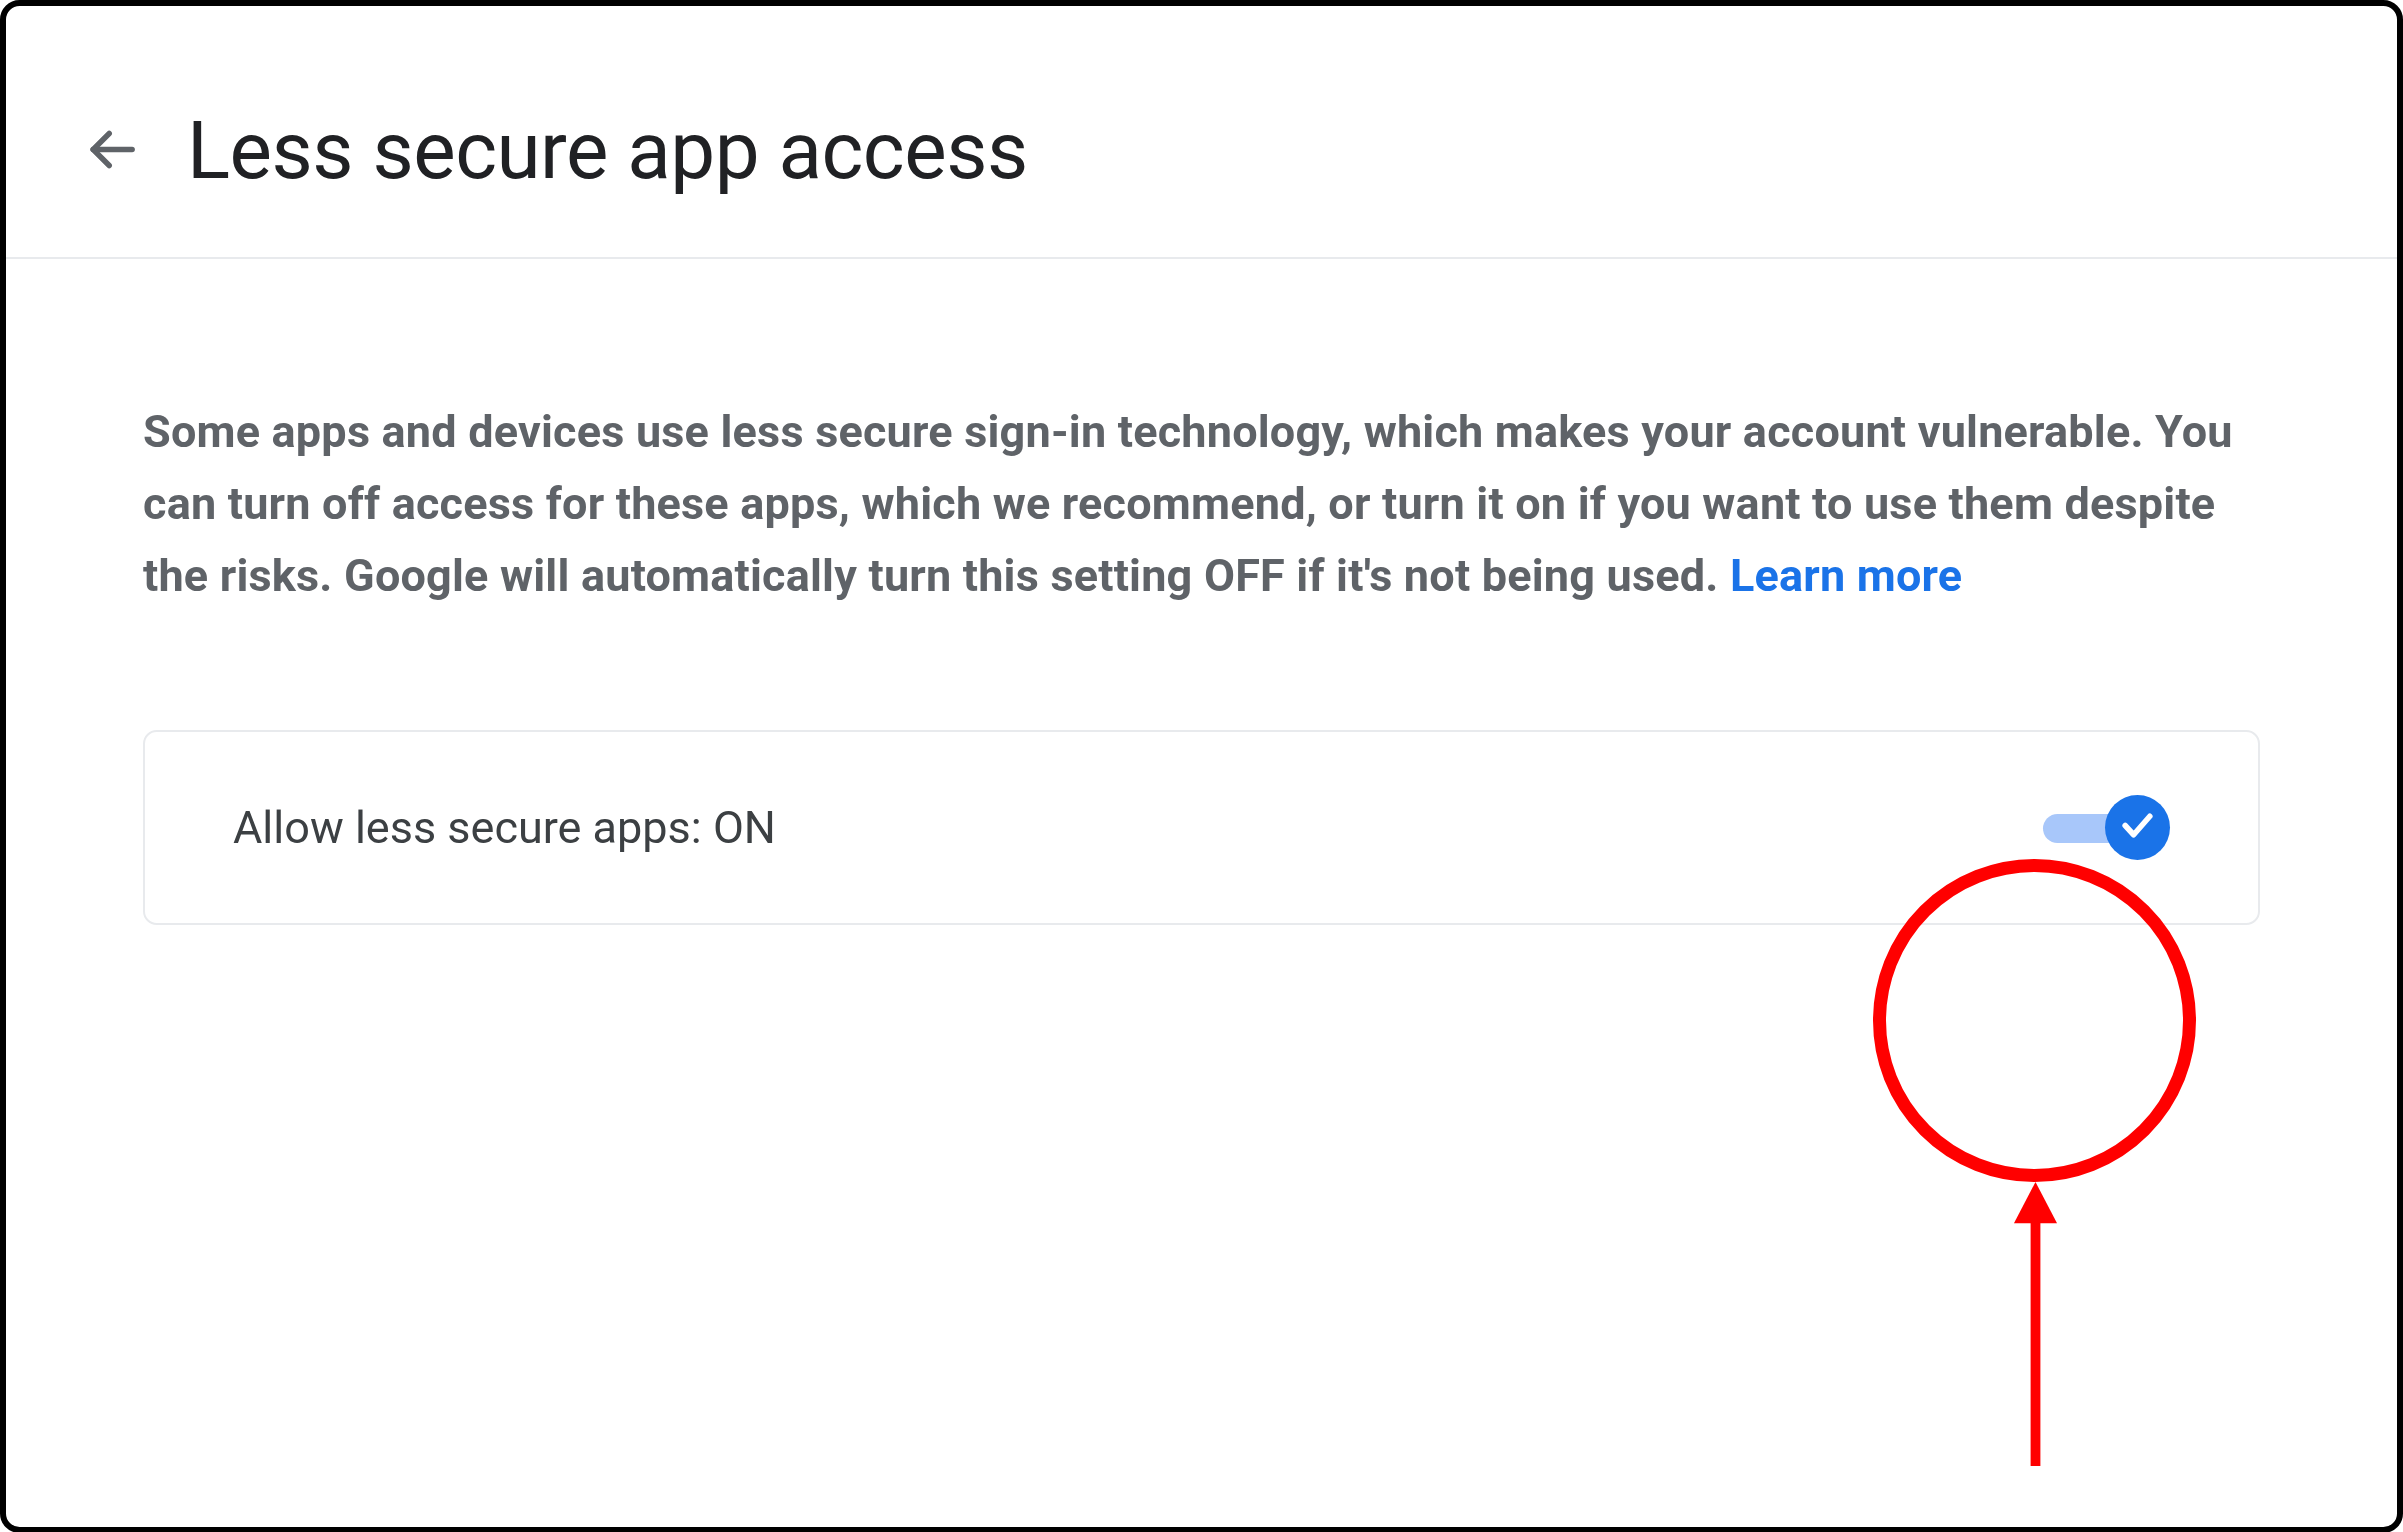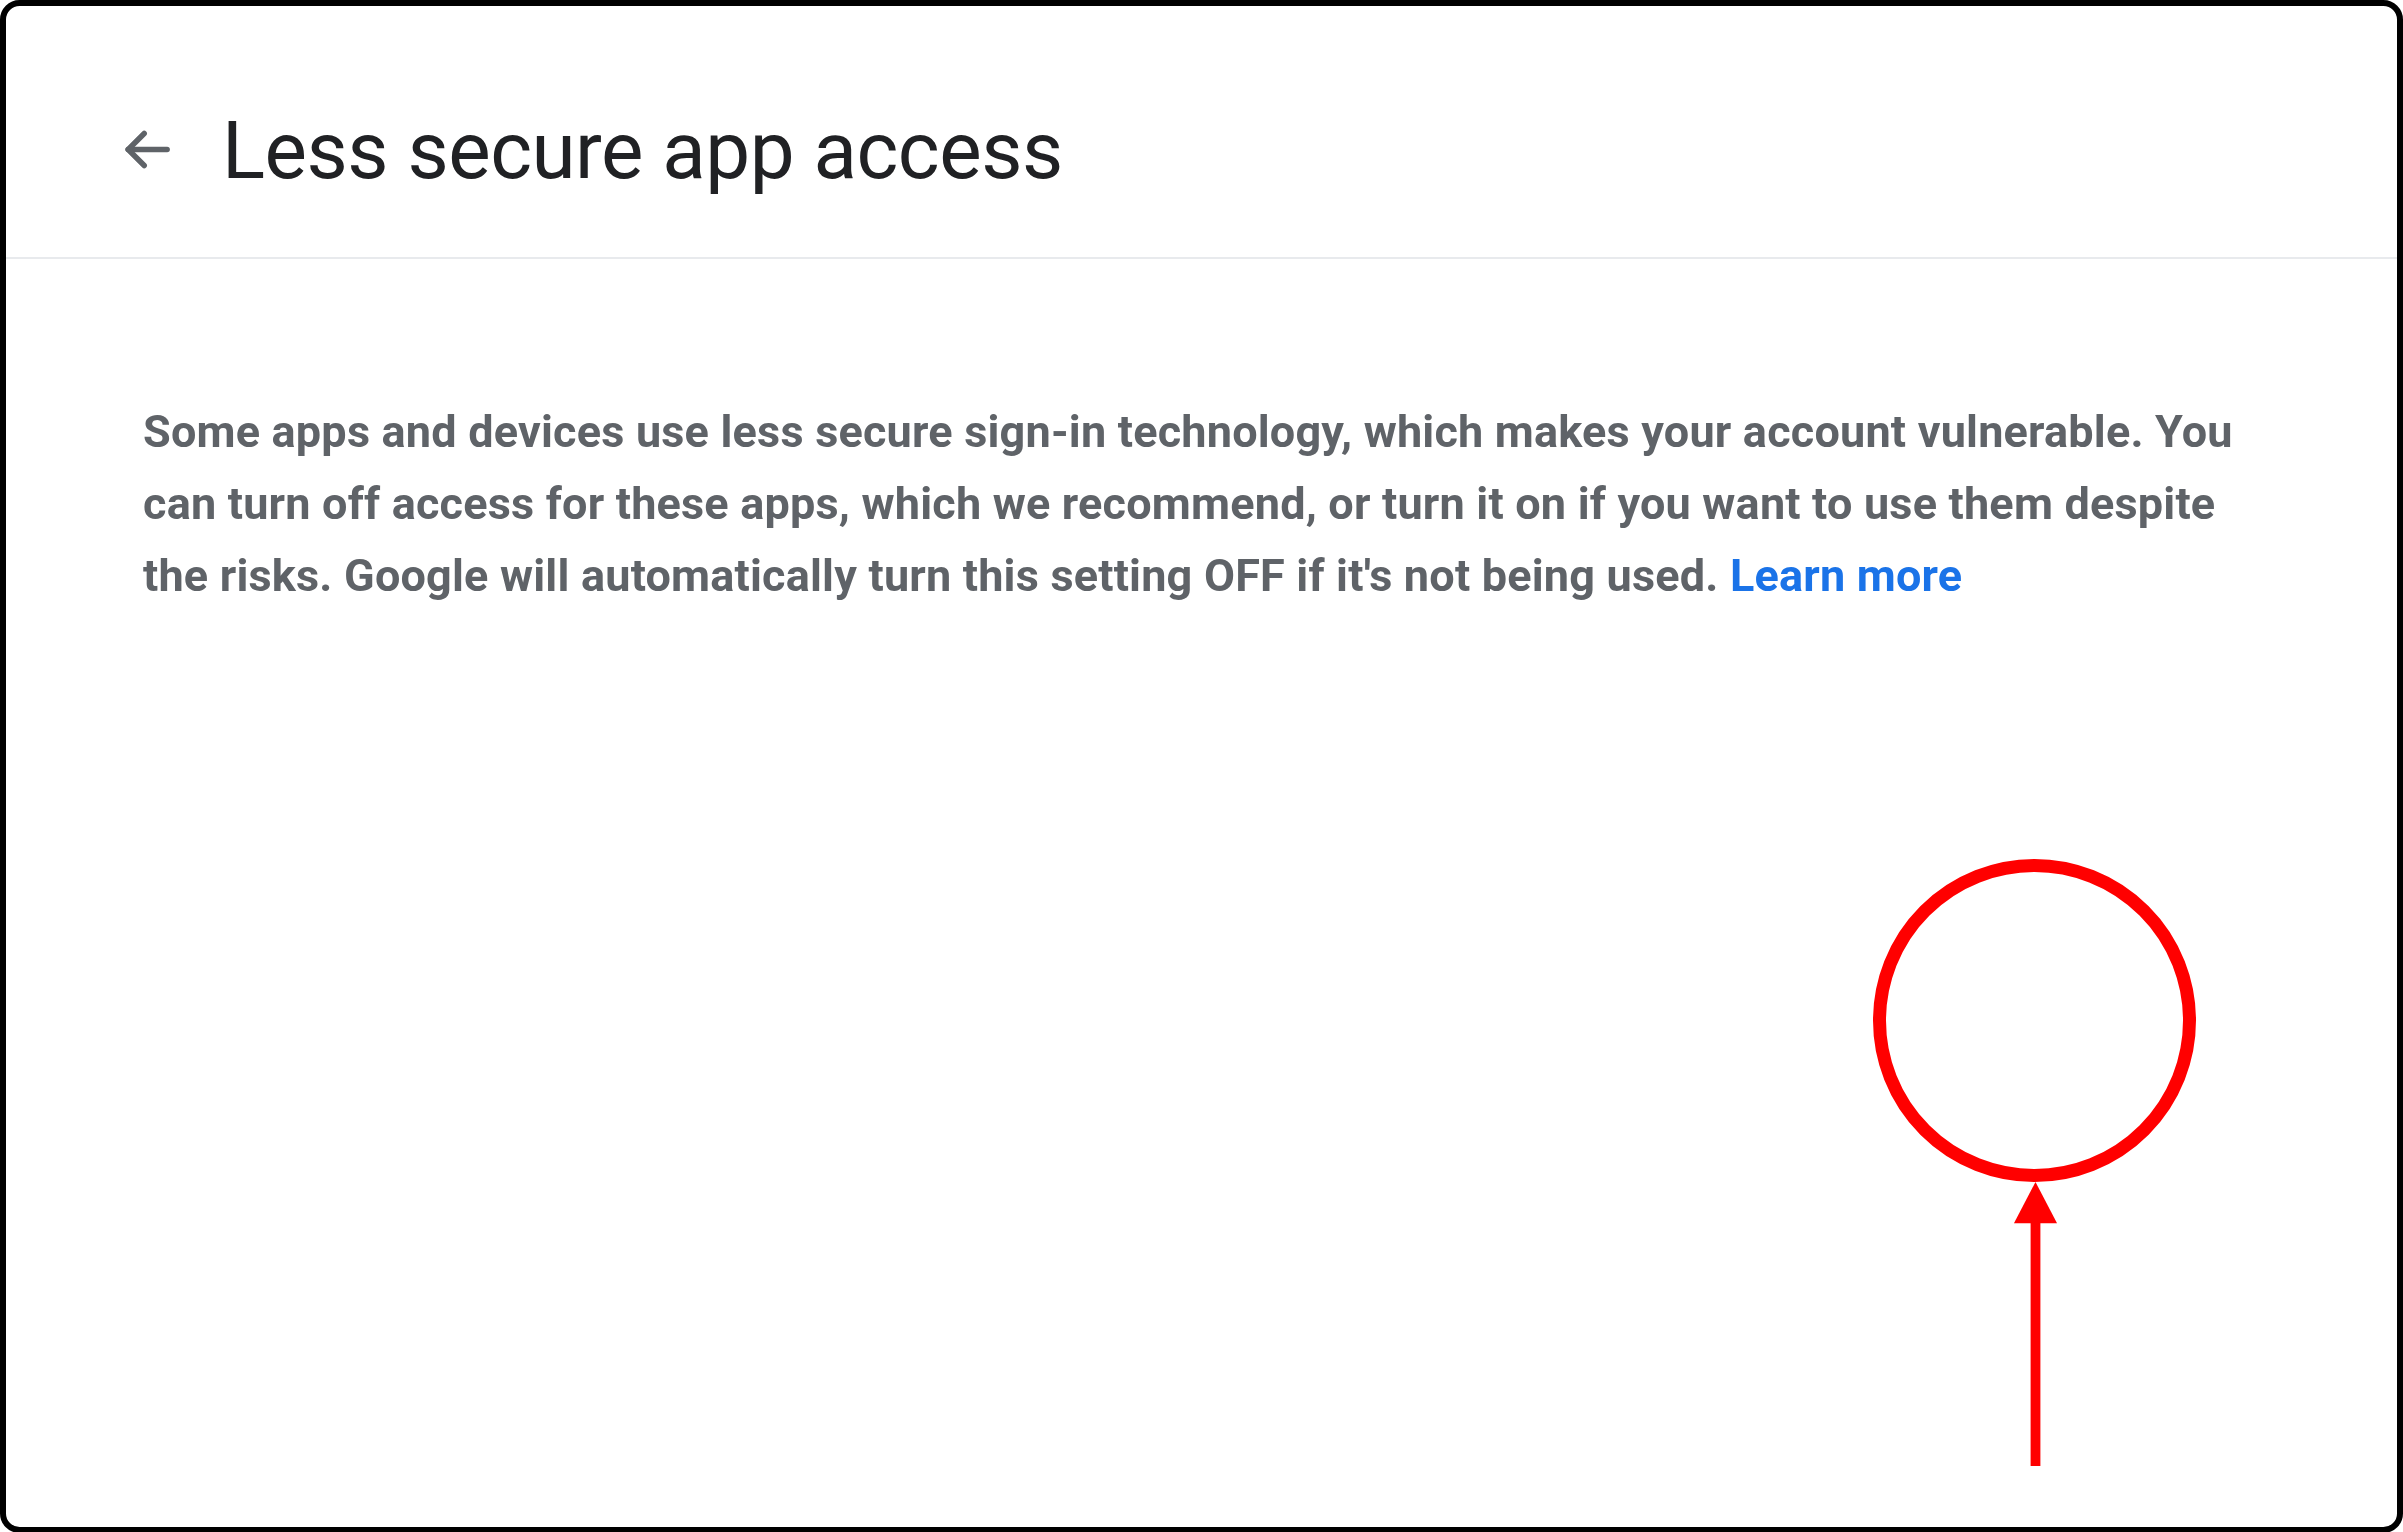--- a/index.html
+++ b/index.html
@@ -17,21 +17,21 @@
       border: 6.9px solid #000;
       border-radius: 19.6px;
       width: 2403px;
       height: 1533px;
       overflow: hidden;
       position: relative;
     }
     .header {
       display: flex;
       align-items: center;
-      padding: 98px 137px 59px 103px;
+      padding: 98px 137px 59px 68px;
       border-bottom: 2px solid #e8eaed;
     }
     .back-btn {
       display: flex;
       align-items: center;
       justify-content: center;
       width: 74px;
       height: 74px;
       margin-right: 39px;
       color: #5f6368;
@@ -140,20 +140,35 @@
       </span>
     </div>
     <h1 class="page-title">Less secure app access</h1>
   </div>
 
   <div class="content">
     <p class="description">
       <span>Some apps and devices use less secure sign-in technology, which makes your account vulnerable. You can turn off access for these apps, which we recommend, or turn it on if you want to use them despite the risks. Google will automatically turn this setting OFF if it's not being used. </span><a class="learn-more-link">Learn more</a>
     </p>
 
+    <div class="setting-card">
+      <span class="setting-label">Allow less secure apps: ON</span>
+      <div class="toggle-wrap">
+        <div class="toggle">
+          <div class="toggle-track"></div>
+          <div class="toggle-thumb">
+            <span>
+              <svg viewBox="0 0 24 24" fill="none" stroke="#ffffff" stroke-width="3.6" stroke-linecap="round" stroke-linejoin="round">
+                <polyline points="4 12 9.5 18 20 6"></polyline>
+              </svg>
+            </span>
+          </div>
+        </div>
+      </div>
+    </div>
   </div>
 
   <div class="annotation-circle" style="left: 1867px; top: 853px;"></div>
   <div class="annotation-arrow" style="left: 2000px; top: 1176px;">
     <svg width="59" height="284" viewBox="0 0 60 290">
       <line x1="30" y1="30" x2="30" y2="290" stroke="#ff0000" stroke-width="10"></line>
       <polygon points="30,0 8,42 52,42" fill="#ff0000"></polygon>
     </svg>
   </div>
 </div>

